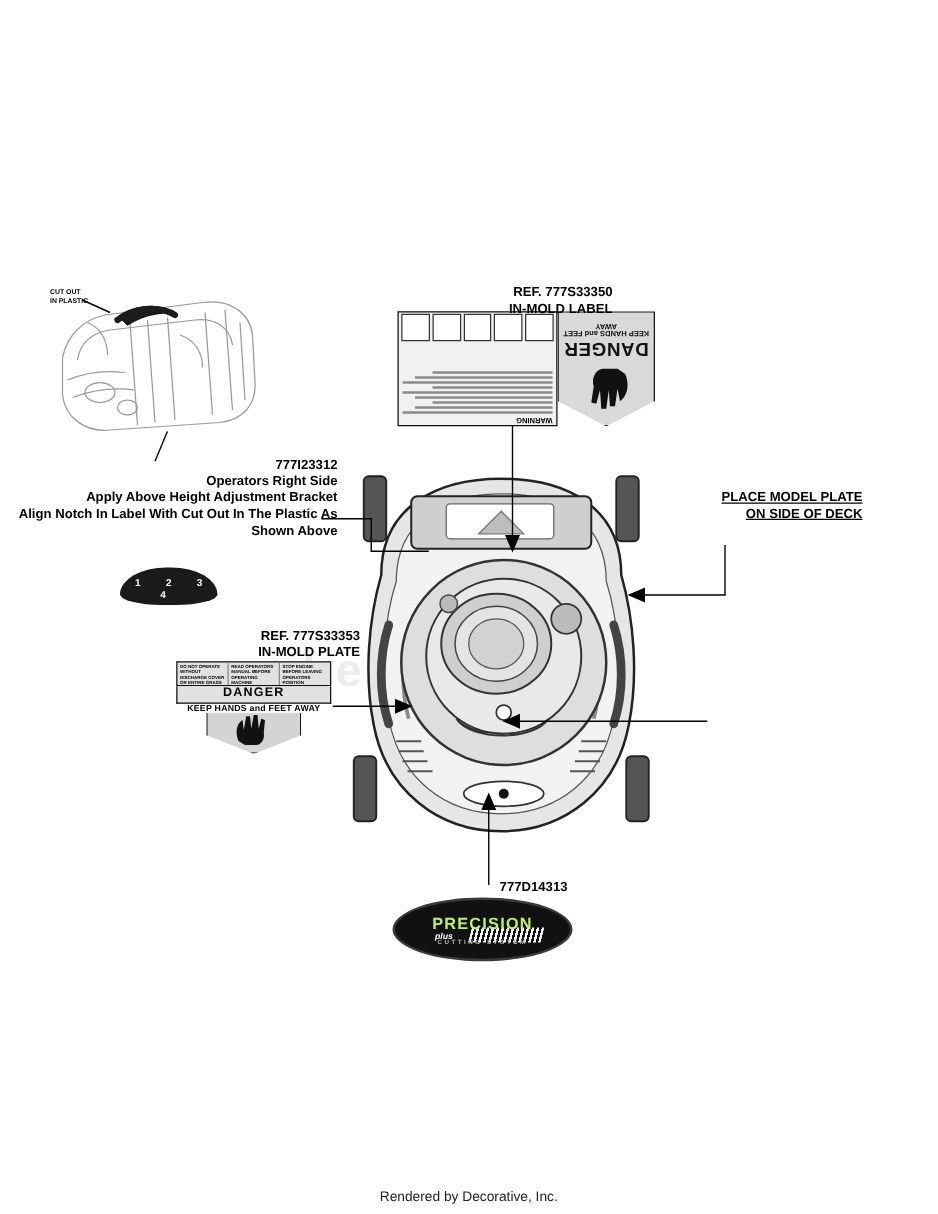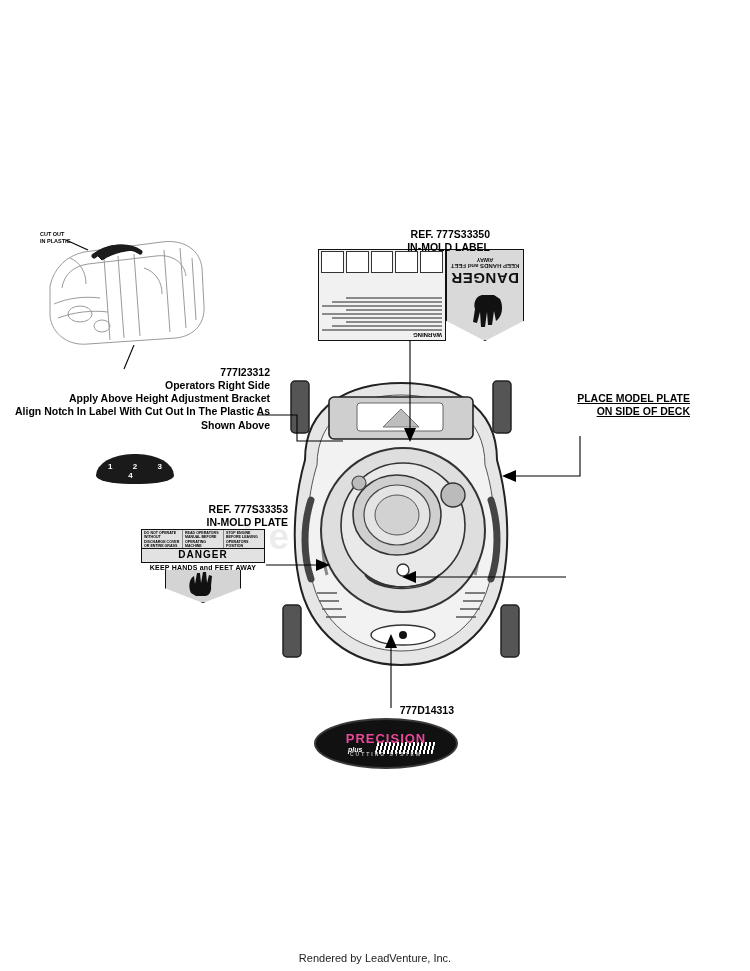--- a/index.html
+++ b/index.html
@@ -244,21 +244,21 @@
     height: 47px;
     background: #111;
     border-radius: 50%;
     border: 2px solid #3a3a3a;
   }
   .precision .p-word {
     position: absolute;
     left: 0; top: 11px;
     width: 140px;
     text-align: center;
-    color: #ec4899;
+    color: #bef264;
     font-size: 13px;
     font-weight: bold;
     letter-spacing: 1px;
   }
   .precision .p-plus {
     position: absolute;
     left: 32px; top: 26px;
     color: #fff;
     font-size: 7px;
     font-style: italic;
@@ -467,15 +467,15 @@
     <path d="M7 0 L1 14 L13 14 Z" fill="#000"></path>
   </svg>
 
   <div class="precision">
     <div class="p-bars"></div>
     <div class="p-word">PRECISION</div>
     <div class="p-plus">plus</div>
     <div class="p-sub">CUTTING SYSTEM</div>
   </div>
 
-  <div class="footer">Rendered by LeadVenture, Inc.</div>
+  <div class="footer">Rendered by Decorative, Inc.</div>
 
 </div>
 
 </body></html>

